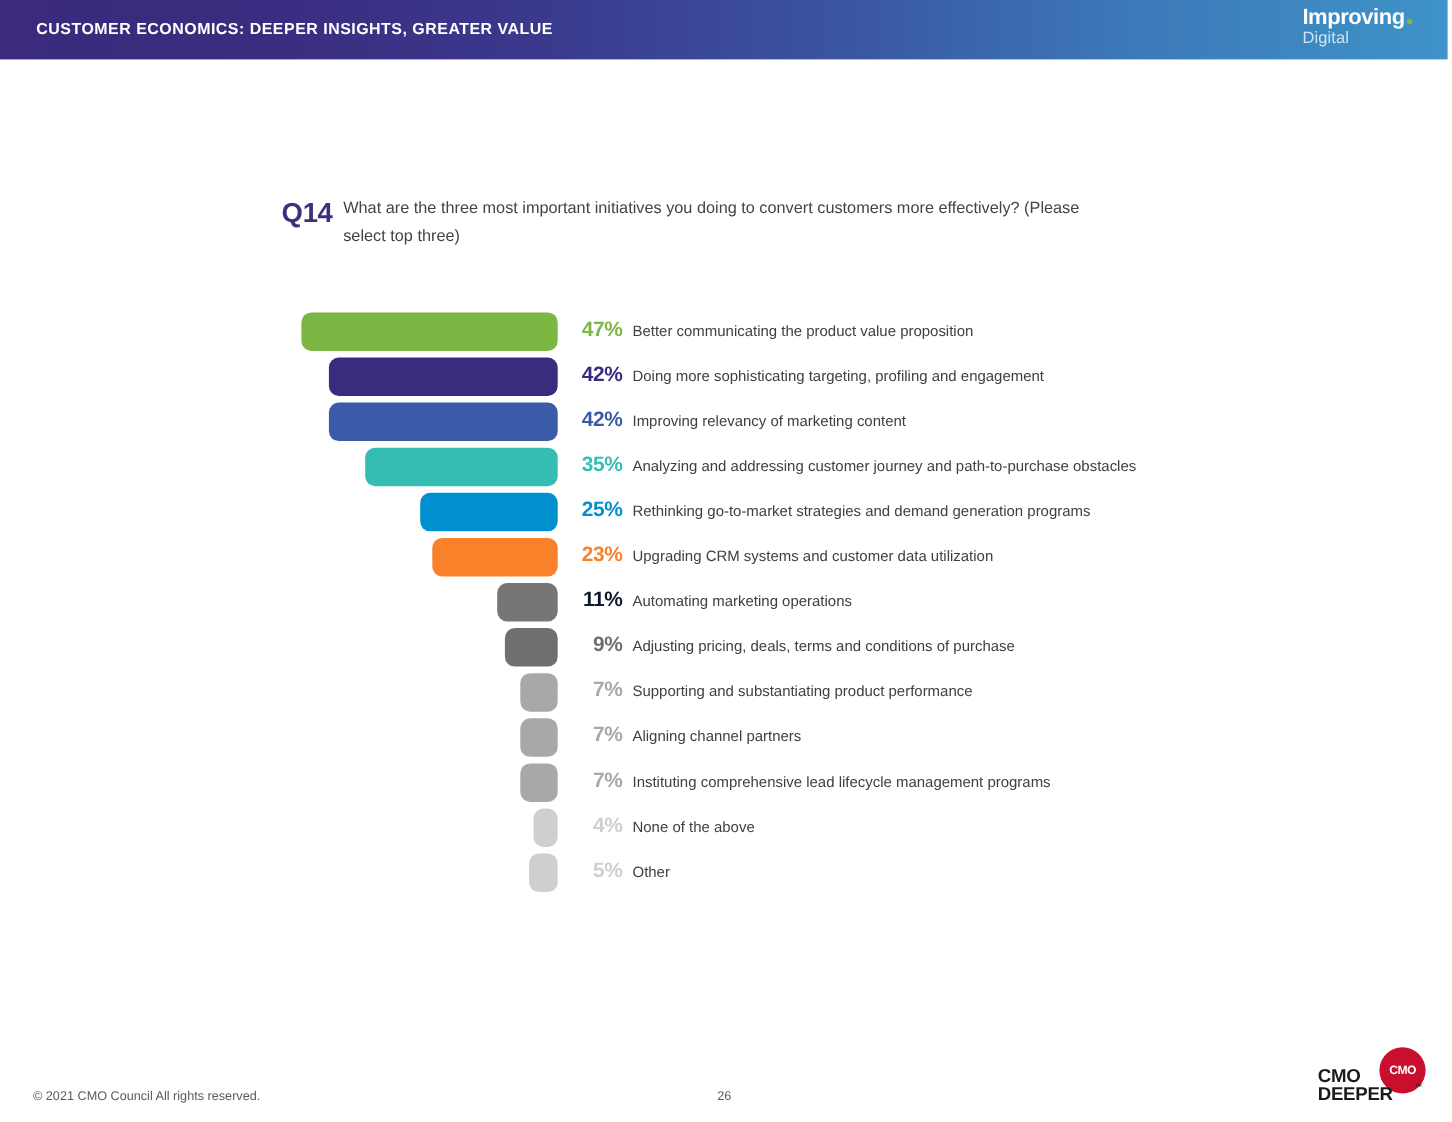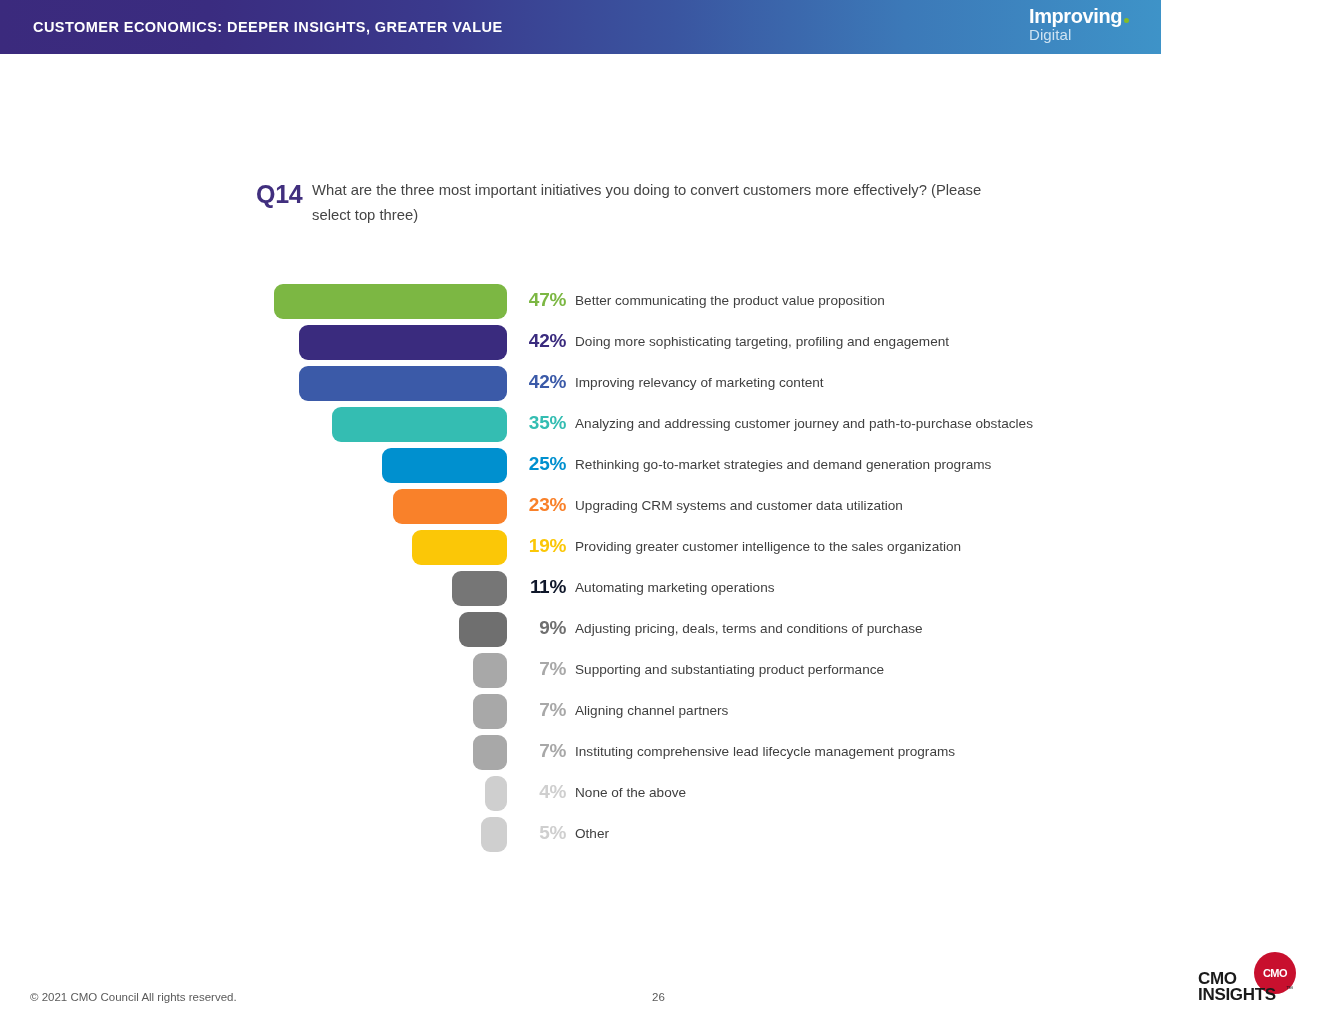--- a/index.html
+++ b/index.html
@@ -13,21 +13,21 @@
     position: relative;
     overflow: hidden;
     font-family: "Liberation Sans", sans-serif;
     color: #3c3c3c;
   }
 
   
   .header-bar {
     position: absolute;
     left: 0; top: 0;
-    width: 1161px;
+    width: 1316px;
     height: 54px;
     background: linear-gradient(90deg,
         #3b2a7d 0%,
         #3a2c80 18%,
         #3a3a8d 38%,
         #3a55a0 58%,
         #3c79b8 78%,
         #3e93c8 100%);
   }
   .header-title {
@@ -261,27 +261,20 @@
     </div>
     <div class="bar-row">
       <div class="bar-track">
         <div class="bar" style="width: 114px; background: rgb(249, 129, 42);"></div>
       </div>
       <div class="pct" style="color: rgb(249, 129, 42);">23%</div>
       <div class="bar-label">Upgrading CRM systems and customer data utilization</div>
     </div>
     <div class="bar-row">
       <div class="bar-track">
-        <div class="bar" style="width: 95px; background: rgb(251, 199, 7);"></div>
-      </div>
-      <div class="pct" style="color: rgb(251, 199, 7);">19%</div>
-      <div class="bar-label">Providing greater customer intelligence to the sales organization</div>
-    </div>
-    <div class="bar-row">
-      <div class="bar-track">
         <div class="bar" style="width: 55px; background: rgb(118, 118, 118);"></div>
       </div>
       <div class="pct" style="color: #0f172a;">11%</div>
       <div class="bar-label">Automating marketing operations</div>
     </div>
     <div class="bar-row">
       <div class="bar-track">
         <div class="bar" style="width: 48px; background: rgb(111, 111, 111);"></div>
       </div>
       <div class="pct" style="color: rgb(111, 111, 111);">9%</div>
@@ -324,15 +317,15 @@
     </div>
   </div>
 
 <div class="footer-copy">© 2021 CMO Council  All rights reserved.</div>
 <div class="footer-page">26</div>
 <div class="cmo-logo">
   <div class="cmo-circle">
     <div class="cmo-circle-text">CMO</div>
   </div>
   <div class="cmo-word1">CMO</div>
-  <div class="cmo-word2">INSIGHTS</div>
+  <div class="cmo-word2">DEEPER</div>
   <div class="cmo-tm">™</div>
 </div>
 
 </body></html>

